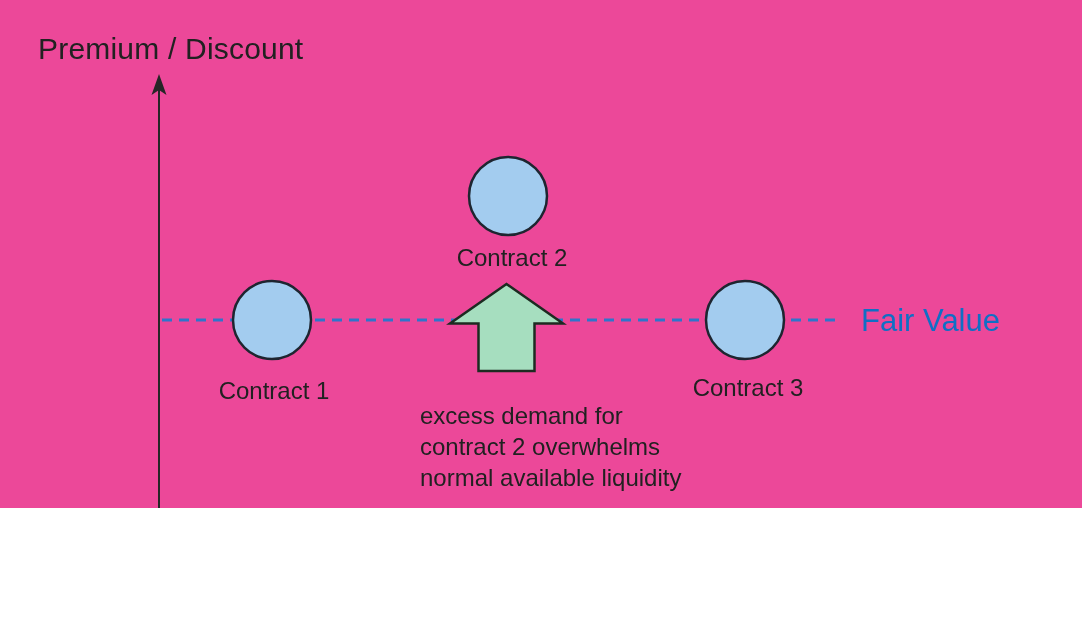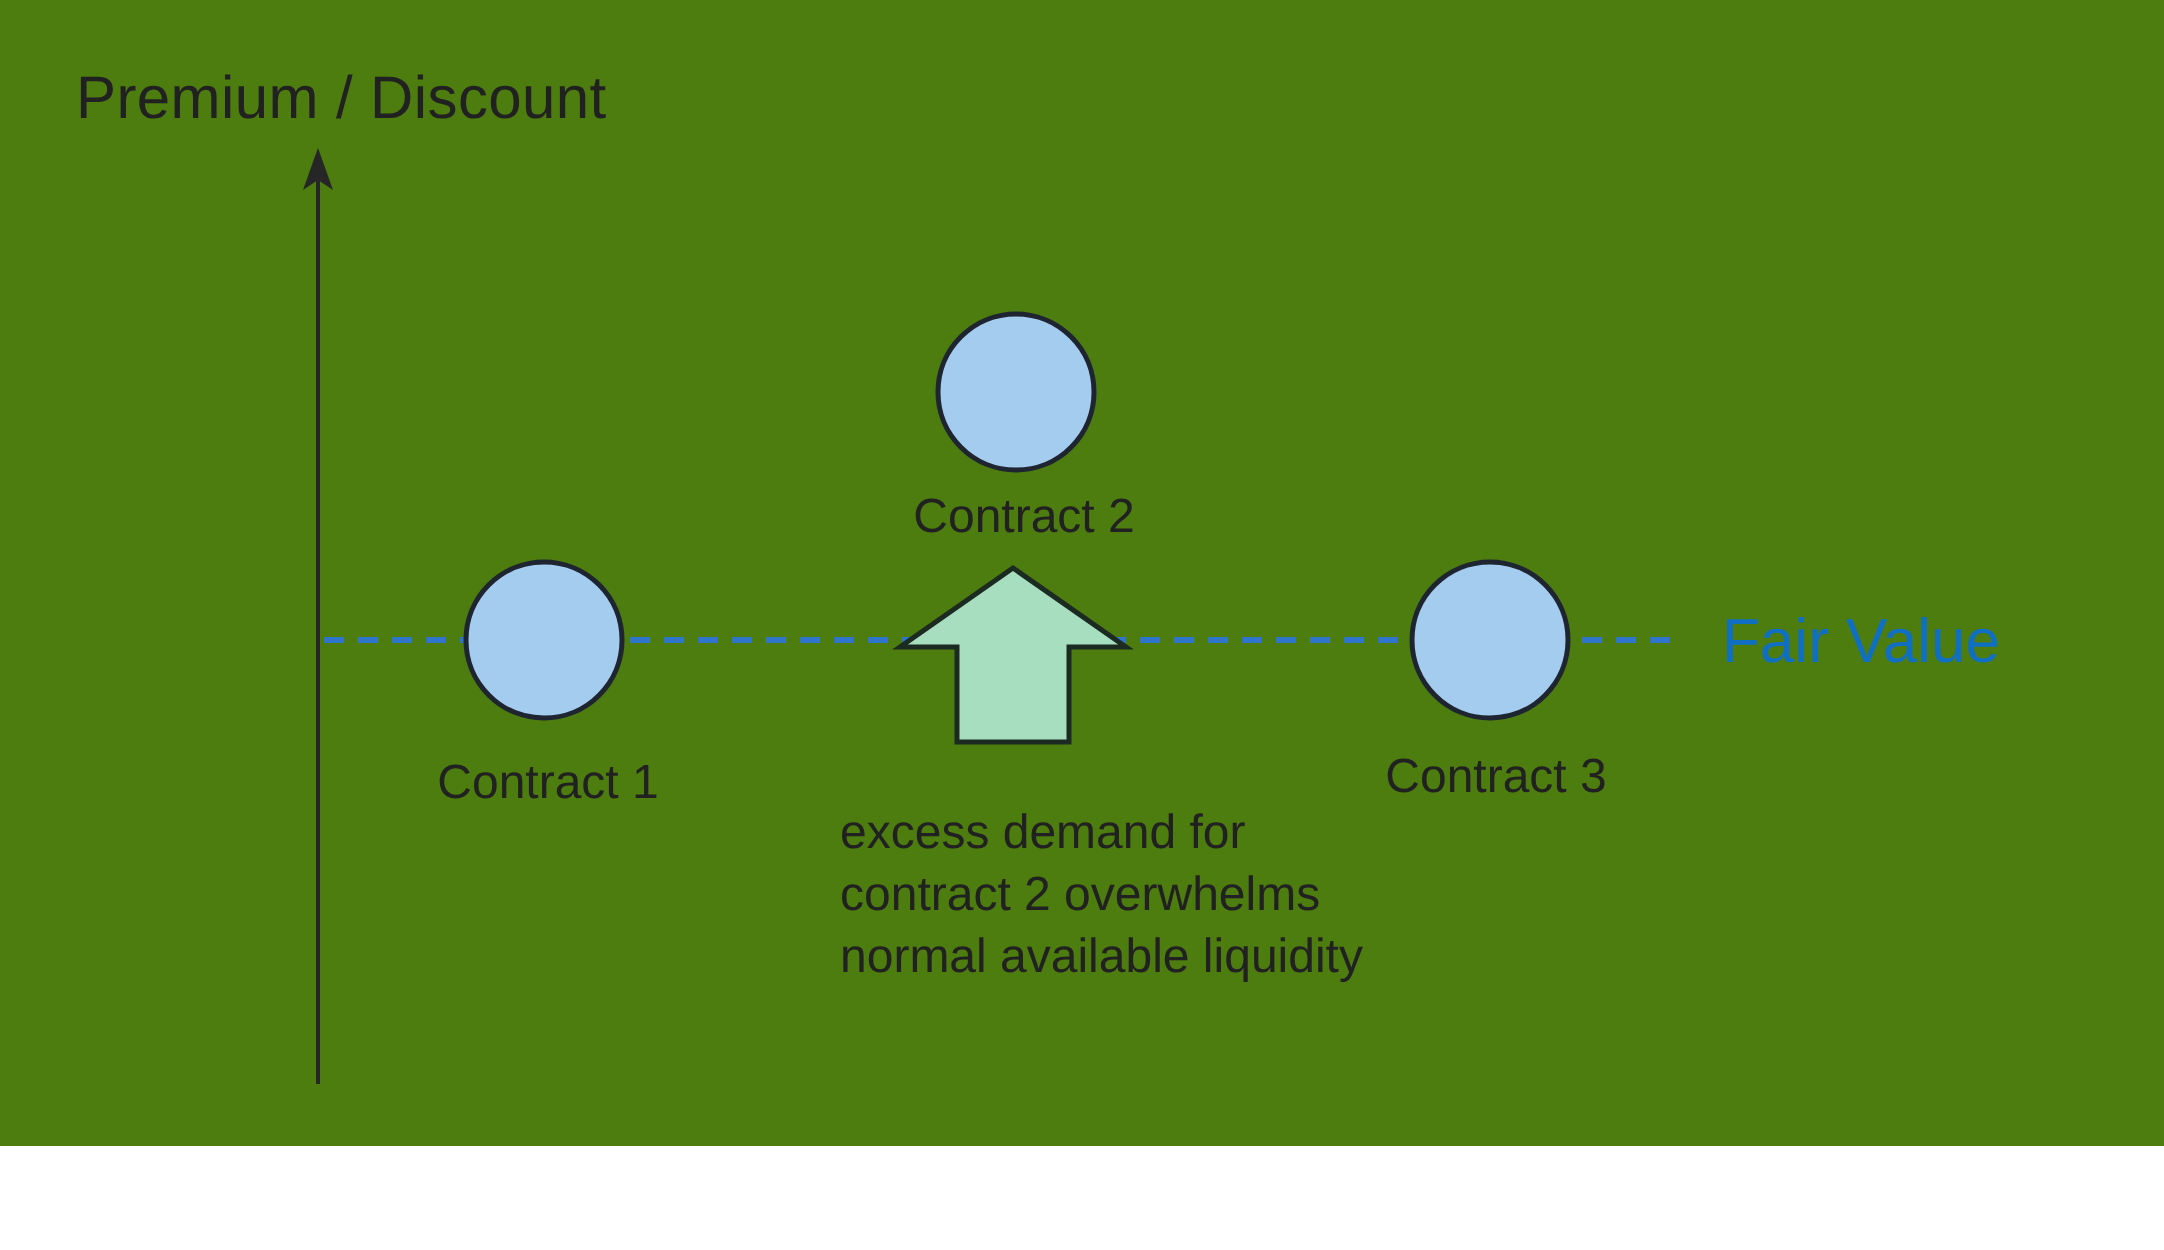--- a/index.html
+++ b/index.html
@@ -3,22 +3,22 @@
 <meta charset="utf-8">
 <style>
   html, body {
     margin: 0;
     padding: 0;
     background: #ffffff;
   }
   .stage {
     position: relative;
     width: 1082px;
-    height: 573px;
-    background: #4d7c0f;
+    height: 508px;
+    background: #ec4899;
     overflow: hidden;
     font-family: "Liberation Sans", sans-serif;
   }
   svg text {
     font-family: "Liberation Sans", sans-serif;
   }
   .title-text {
     font-size: 30px;
     letter-spacing: 0.2px;
   }

